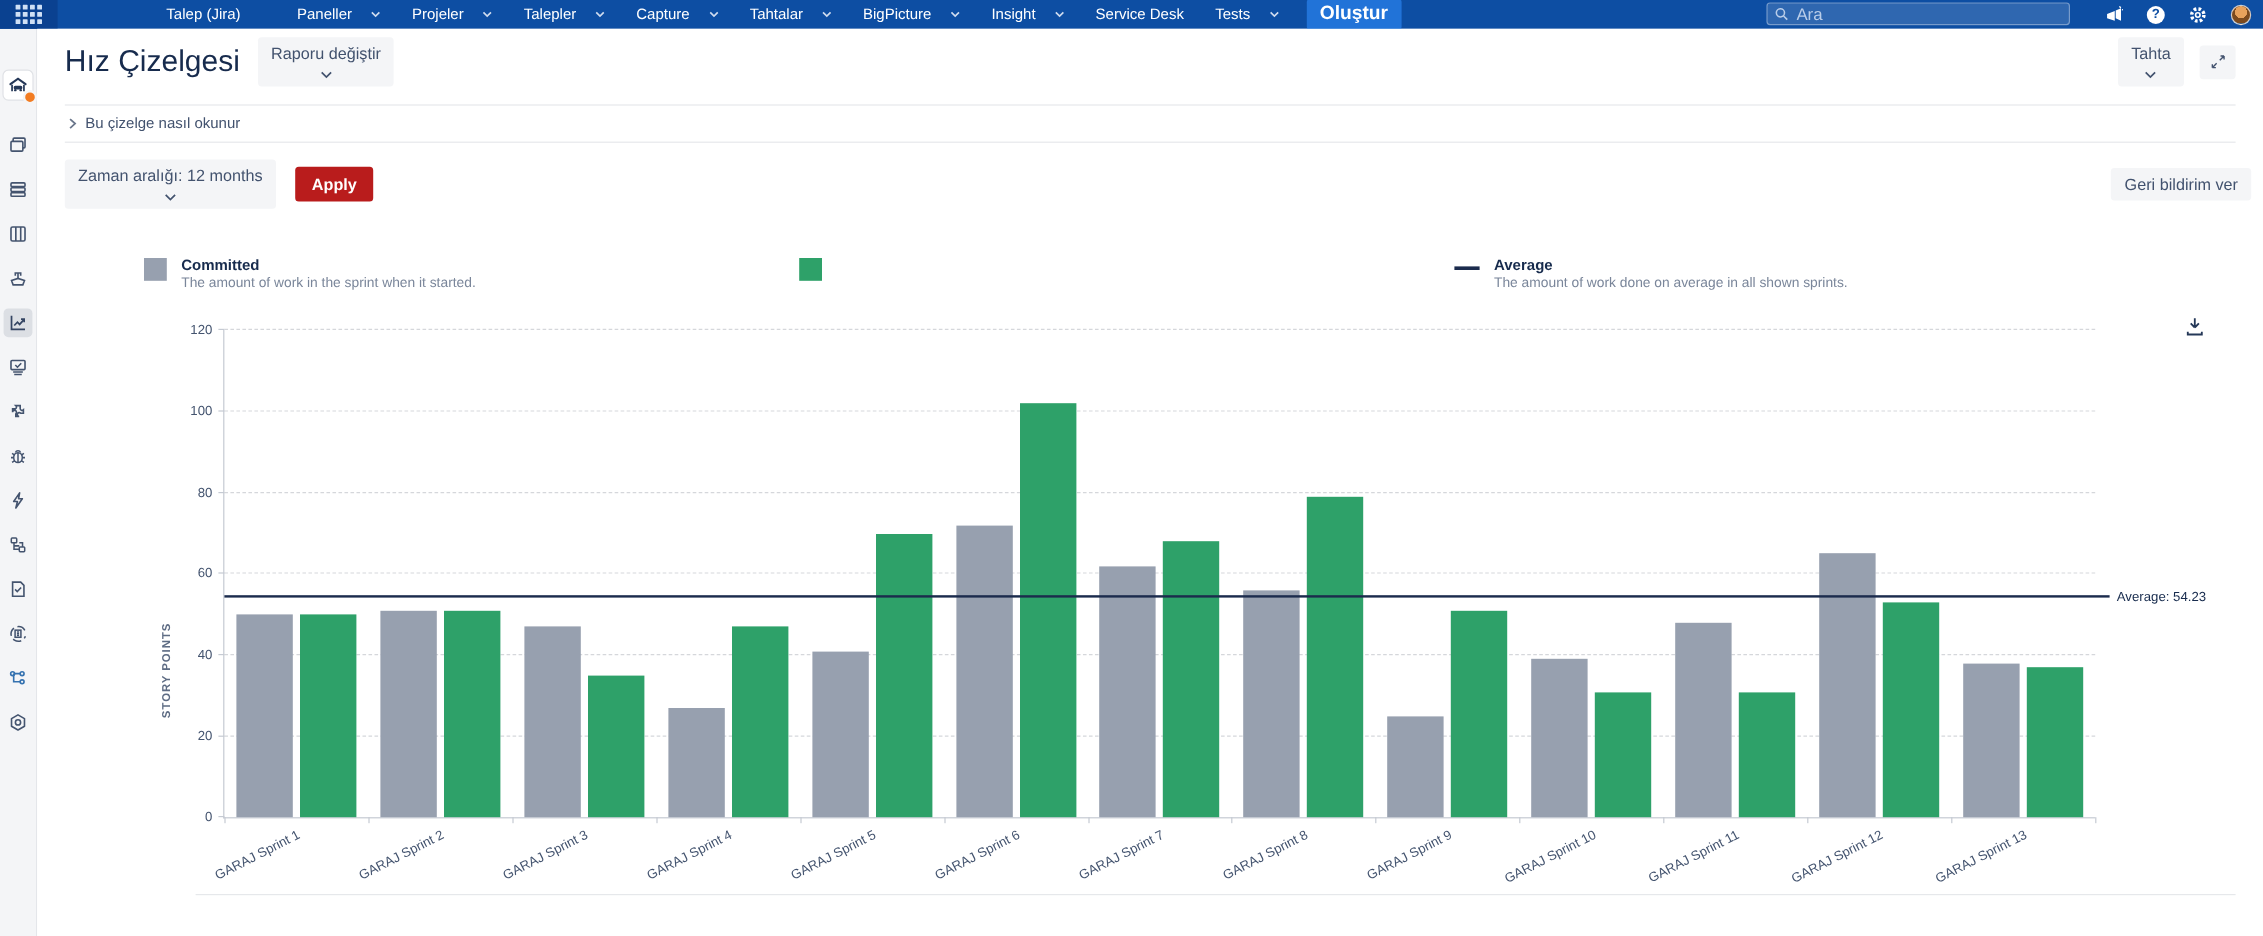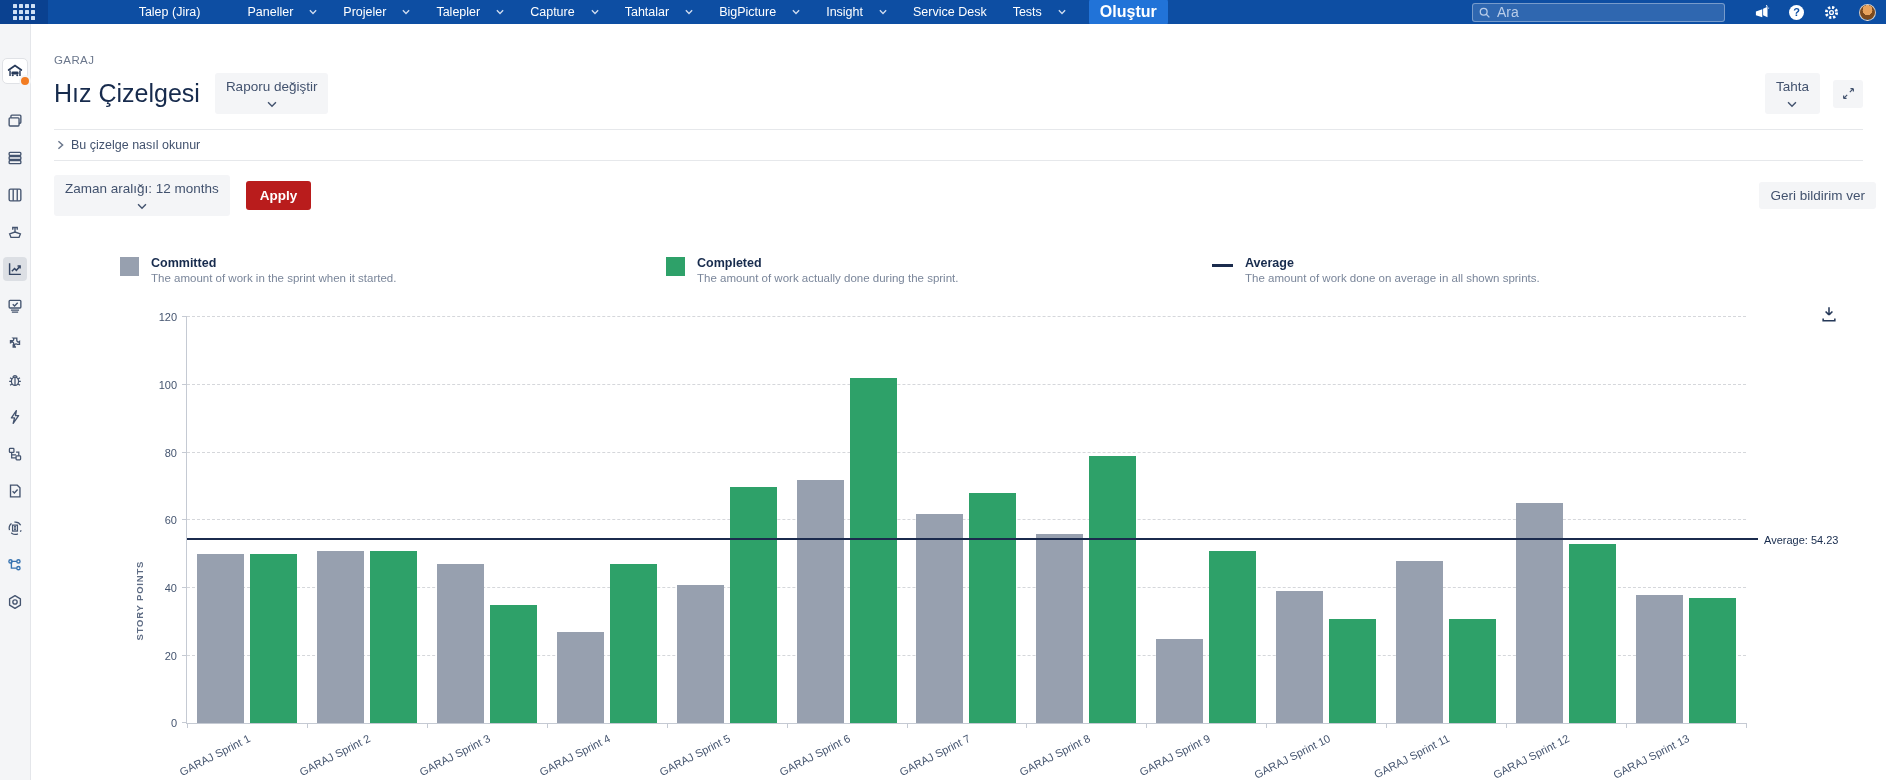--- a/index.html
+++ b/index.html
@@ -301,21 +301,20 @@
     </div>
     <div class="side-item">
       <svg width="18" height="18" viewBox="0 0 20 20" fill="none" stroke="#44546f" stroke-width="1.5" stroke-linejoin="round">
         <path d="M10 3 l6 3.5 v7 L10 17 l-6 -3.5 v-7 L10 3z"></path>
         <circle cx="10" cy="10" r="2.4"></circle>
       </svg>
     </div>
   </div>
 
   <div class="main">
-    <div class="breadcrumb">GARAJ</div>
 
     <div class="title-row">
       <h1 class="page-title">Hız Çizelgesi</h1>
       <button class="btn-gray change-report">
         <span>Raporu değiştir</span>
         <svg width="10" height="7" viewBox="0 0 14 9">
           <path d="M1.5 1.5 L7 7 L12.5 1.5" fill="none" stroke="#42526e" stroke-width="2"></path>
         </svg>
       </button>
       <div class="title-right">
@@ -360,24 +359,20 @@
     <div class="legend" id="legend">
         <div class="legend-item">
           <span class="legend-swatch " style="background:#97a0af"></span>
           <span>
             <div class="legend-name">Committed</div>
             <div class="legend-desc">The amount of work in the sprint when it started.</div>
           </span>
         </div>
         <div class="legend-item">
           <span class="legend-swatch " style="background:#2ea169"></span>
-          <span>
-            <div class="legend-name">Completed</div>
-            <div class="legend-desc">The amount of work actually done during the sprint.</div>
-          </span>
         </div>
         <div class="legend-item">
           <span class="legend-swatch line" style="background:#1b2b4d"></span>
           <span>
             <div class="legend-name">Average</div>
             <div class="legend-desc">The amount of work done on average in all shown sprints.</div>
           </span>
         </div>
       </div>
 

